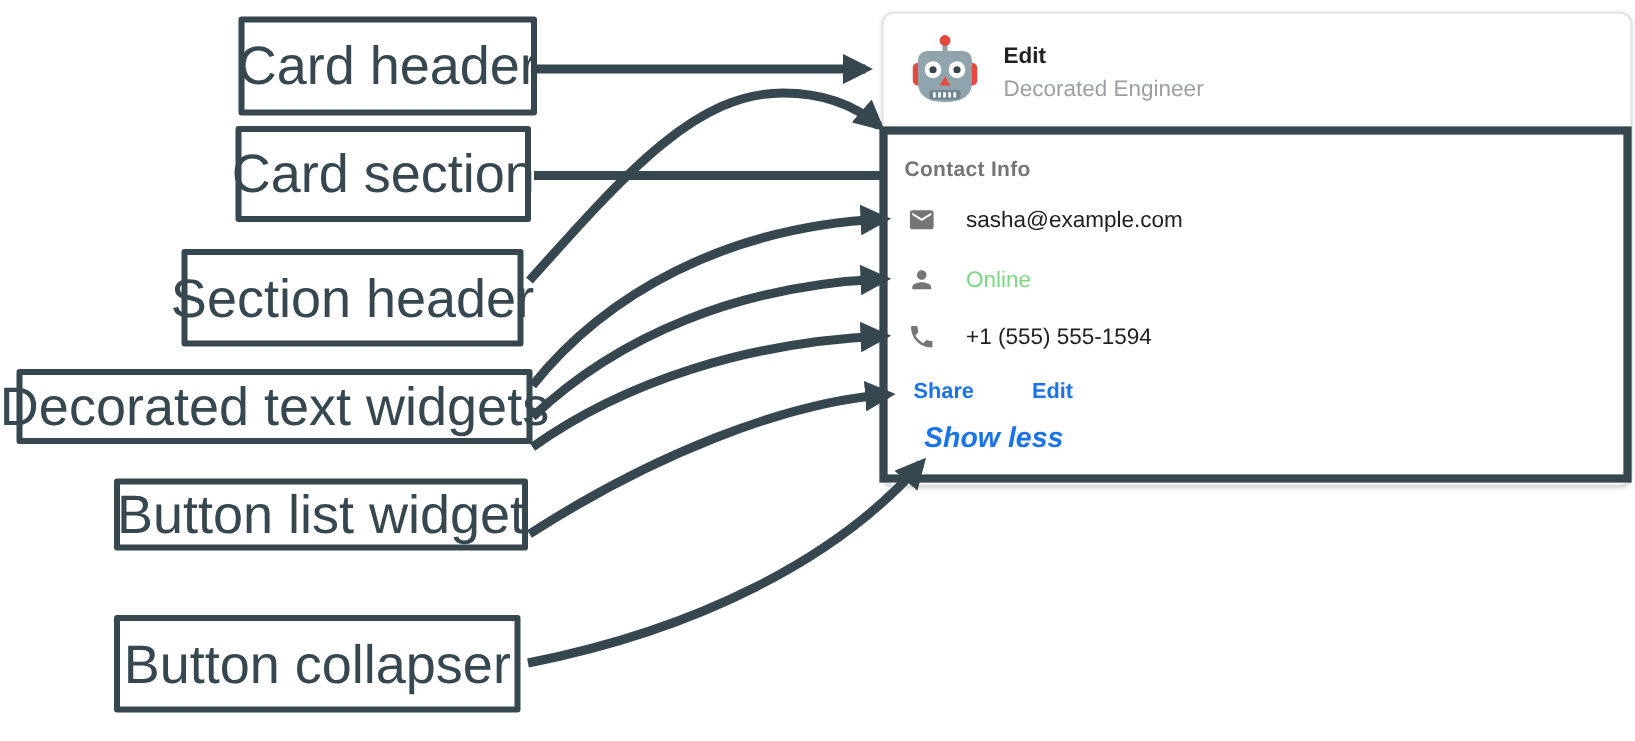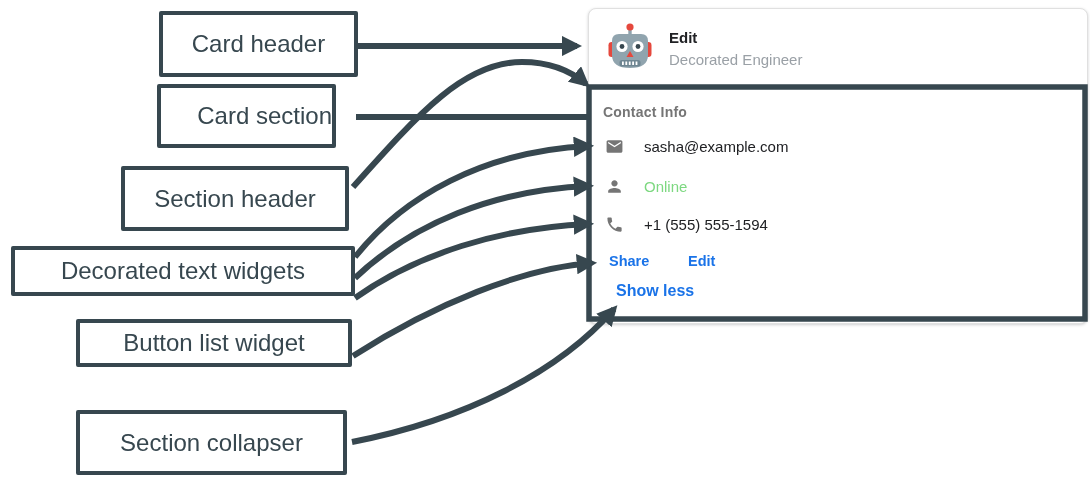--- a/index.html
+++ b/index.html
@@ -5,21 +5,21 @@
   html,body{margin:0;padding:0;background:#fff;}
   .stage{
     position:relative;width:1090px;height:494px;overflow:hidden;
     font-family:"Liberation Sans", sans-serif;background:#fff;
   }
   
   .label-box{
     position:absolute;box-sizing:border-box;
     border:4px solid var(--annotation);border-radius:2px;background:#fff;
     display:flex;align-items:center;justify-content:center;
-    color:var(--annotation);font-size:24px;line-height:1;white-space:nowrap;
+    color:var(--annotation);font-size:36px;line-height:1;white-space:nowrap;
     z-index:3;
   }
   
   svg.arrows{position:absolute;left:0;top:0;z-index:2;pointer-events:none;}
   svg.arrows path.arrow{fill:none;stroke:var(--annotation);stroke-width:6;}
   svg.arrows rect.outline{fill:none;stroke:var(--annotation);stroke-width:5.5;}
   .ah{fill:var(--annotation);}
   
   .card{
     position:absolute;left:588px;top:8px;width:500px;height:316px;
@@ -31,21 +31,21 @@
   .card-subtitle{position:absolute;left:80px;top:42px;font-size:15px;color:var(--subtitle-gray);}
   .section-title{position:absolute;left:14px;top:95px;font-size:14px;font-weight:bold;color:var(--text-gray);letter-spacing:.2px;}
   .row{position:absolute;left:16px;height:20px;display:flex;align-items:center;gap:20px;}
   .row .ricon{width:19px;height:19px;flex:0 0 auto;display:block;}
   .row .ricon path{fill:var(--text-gray);}
   .row .rtext{font-size:15px;color:var(--text-dark);white-space:nowrap;}
   .row .rtext.online{color:var(--online-green);}
   .row.r1{top:127px}.row.r2{top:167px}.row.r3{top:205px}
   .btn{position:absolute;top:244px;font-size:14.5px;font-weight:bold;color:var(--link-blue);cursor:pointer;white-space:nowrap;}
   .btn.share{left:20px}.btn.edit{left:99px}
-  .show-less{position:absolute;left:27px;top:273px;font-size:16px;font-weight:bold;color:var(--link-blue);cursor:pointer;white-space:nowrap;}
+  .show-less{position:absolute;left:27px;top:273px;font-size:19px;font-weight:bold;color:var(--link-blue);cursor:pointer;white-space:nowrap;font-style:italic;}
 </style>
 </head>
 <body>
 
 <div class="stage">
 
   <div class="card">
     <svg class="avatar" viewBox="0 0 46 50" aria-hidden="true">
       <rect x="21.3" y="7" width="3.4" height="8" fill="#90A4AE"></rect>
       <circle cx="23" cy="6" r="3.6" fill="#E5483D"></circle>
@@ -106,29 +106,29 @@
     <path class="arrow" d="M355 257 C403 197 483 151 589 146" marker-end="url(#ah)"></path>
     <path class="arrow" d="M355 278 C412 224 493 190 589 186" marker-end="url(#ah)"></path>
     <path class="arrow" d="M355 298 C417 254 499 228 589 224" marker-end="url(#ah)"></path>
     <path class="arrow" d="M353 356 C434 304 523 268 592 263" marker-end="url(#ah)"></path>
     <path class="arrow" d="M352 442 C464 420 558 373 614 309" marker-end="url(#ah)"></path>
   </svg>
 
   <div class="label-box" style="left:159px;top:11px;width:199px;height:66px;">
     <span>Card header</span>
   </div>
-  <div class="label-box" style="left:157px;top:84px;width:179px;height:64px;justify-content:flex-end;">
+  <div class="label-box" style="left:157px;top:84px;width:197px;height:64px;">
     <span>Card section</span>
   </div>
   <div class="label-box" style="left:121px;top:166px;width:228px;height:65px;">
     <span>Section header</span>
   </div>
   <div class="label-box" style="left:11px;top:246px;width:344px;height:50px;">
     <span>Decorated text widgets</span>
   </div>
   <div class="label-box" style="left:76px;top:319px;width:276px;height:48px;">
     <span>Button list widget</span>
   </div>
   <div class="label-box" style="left:76px;top:410px;width:271px;height:65px;">
-    <span>Section collapser</span>
+    <span>Button collapser</span>
   </div>
 
 </div>
 
 </body></html>

